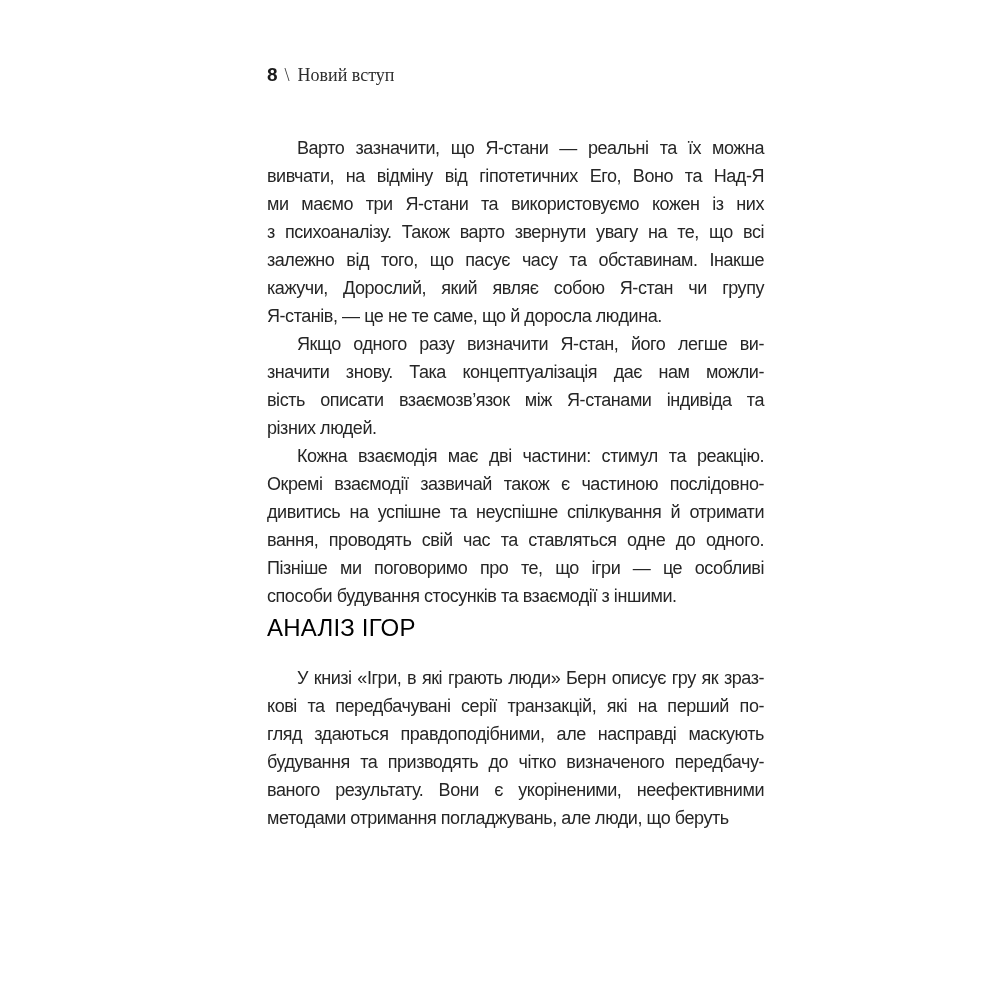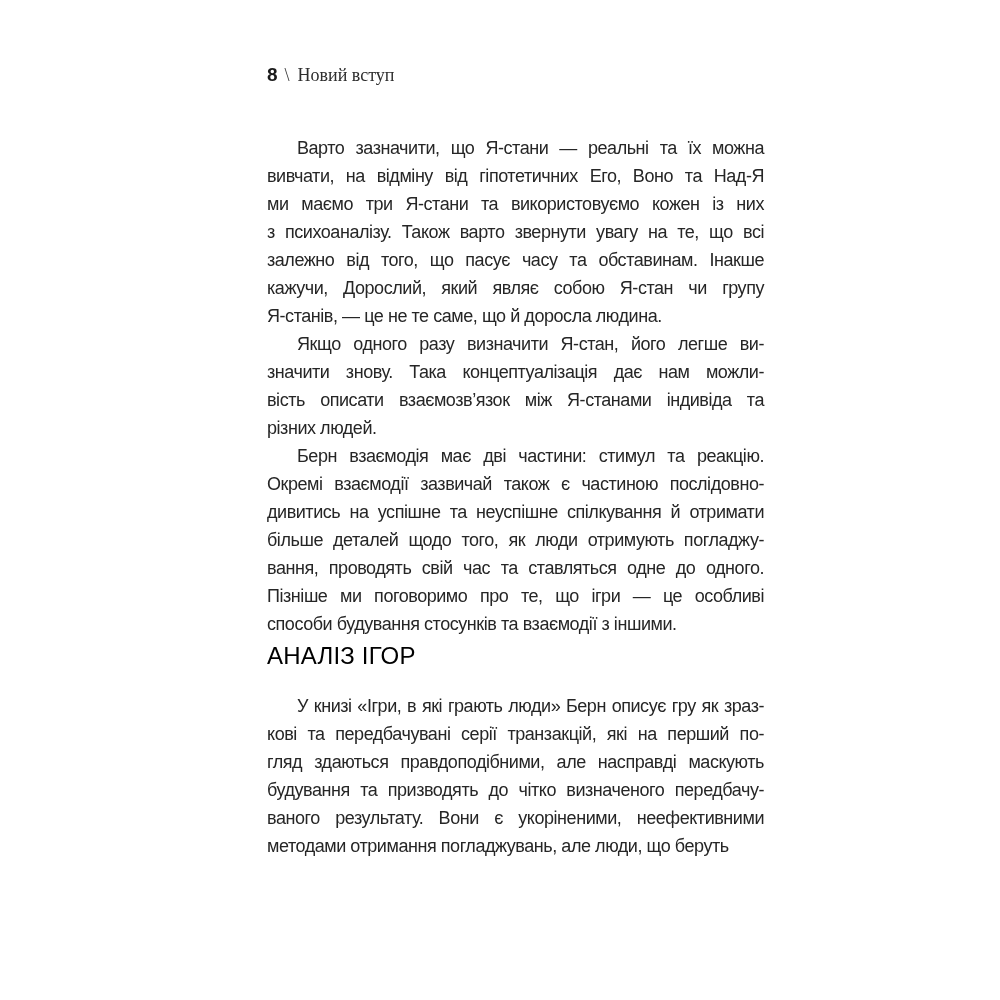--- a/index.html
+++ b/index.html
@@ -110,24 +110,23 @@
           <div class="line">кажучи, Дорослий, який являє собою Я-стан чи групу</div>
           <div class="line last">Я-станів, — це не те саме, що й доросла людина.</div>
         </div>
         <div class="paragraph">
           <div class="line first">Якщо одного разу визначити Я-стан, його легше ви-</div>
           <div class="line">значити знову. Така концептуалізація дає нам можли-</div>
           <div class="line">вість описати взаємозв’язок між Я-станами індивіда та</div>
           <div class="line last">різних людей.</div>
         </div>
         <div class="paragraph">
-          <div class="line first">Берн взаємодія має дві частини: стимул та реакцію.</div>
+          <div class="line first">Кожна взаємодія має дві частини: стимул та реакцію.</div>
           <div class="line">Окремі взаємодії зазвичай також є частиною послідовно-</div>
           <div class="line">дивитись на успішне та неуспішне спілкування й отримати</div>
-          <div class="line">більше деталей щодо того, як люди отримують погладжу-</div>
           <div class="line">вання, проводять свій час та ставляться одне до одного.</div>
           <div class="line">Пізніше ми поговоримо про те, що ігри — це особливі</div>
           <div class="line last">способи будування стосунків та взаємодії з іншими.</div>
         </div>
       </div>
 
     <div class="section-heading">АНАЛІЗ ІГОР</div>
 
     <div class="section-body">
         <div class="paragraph">

